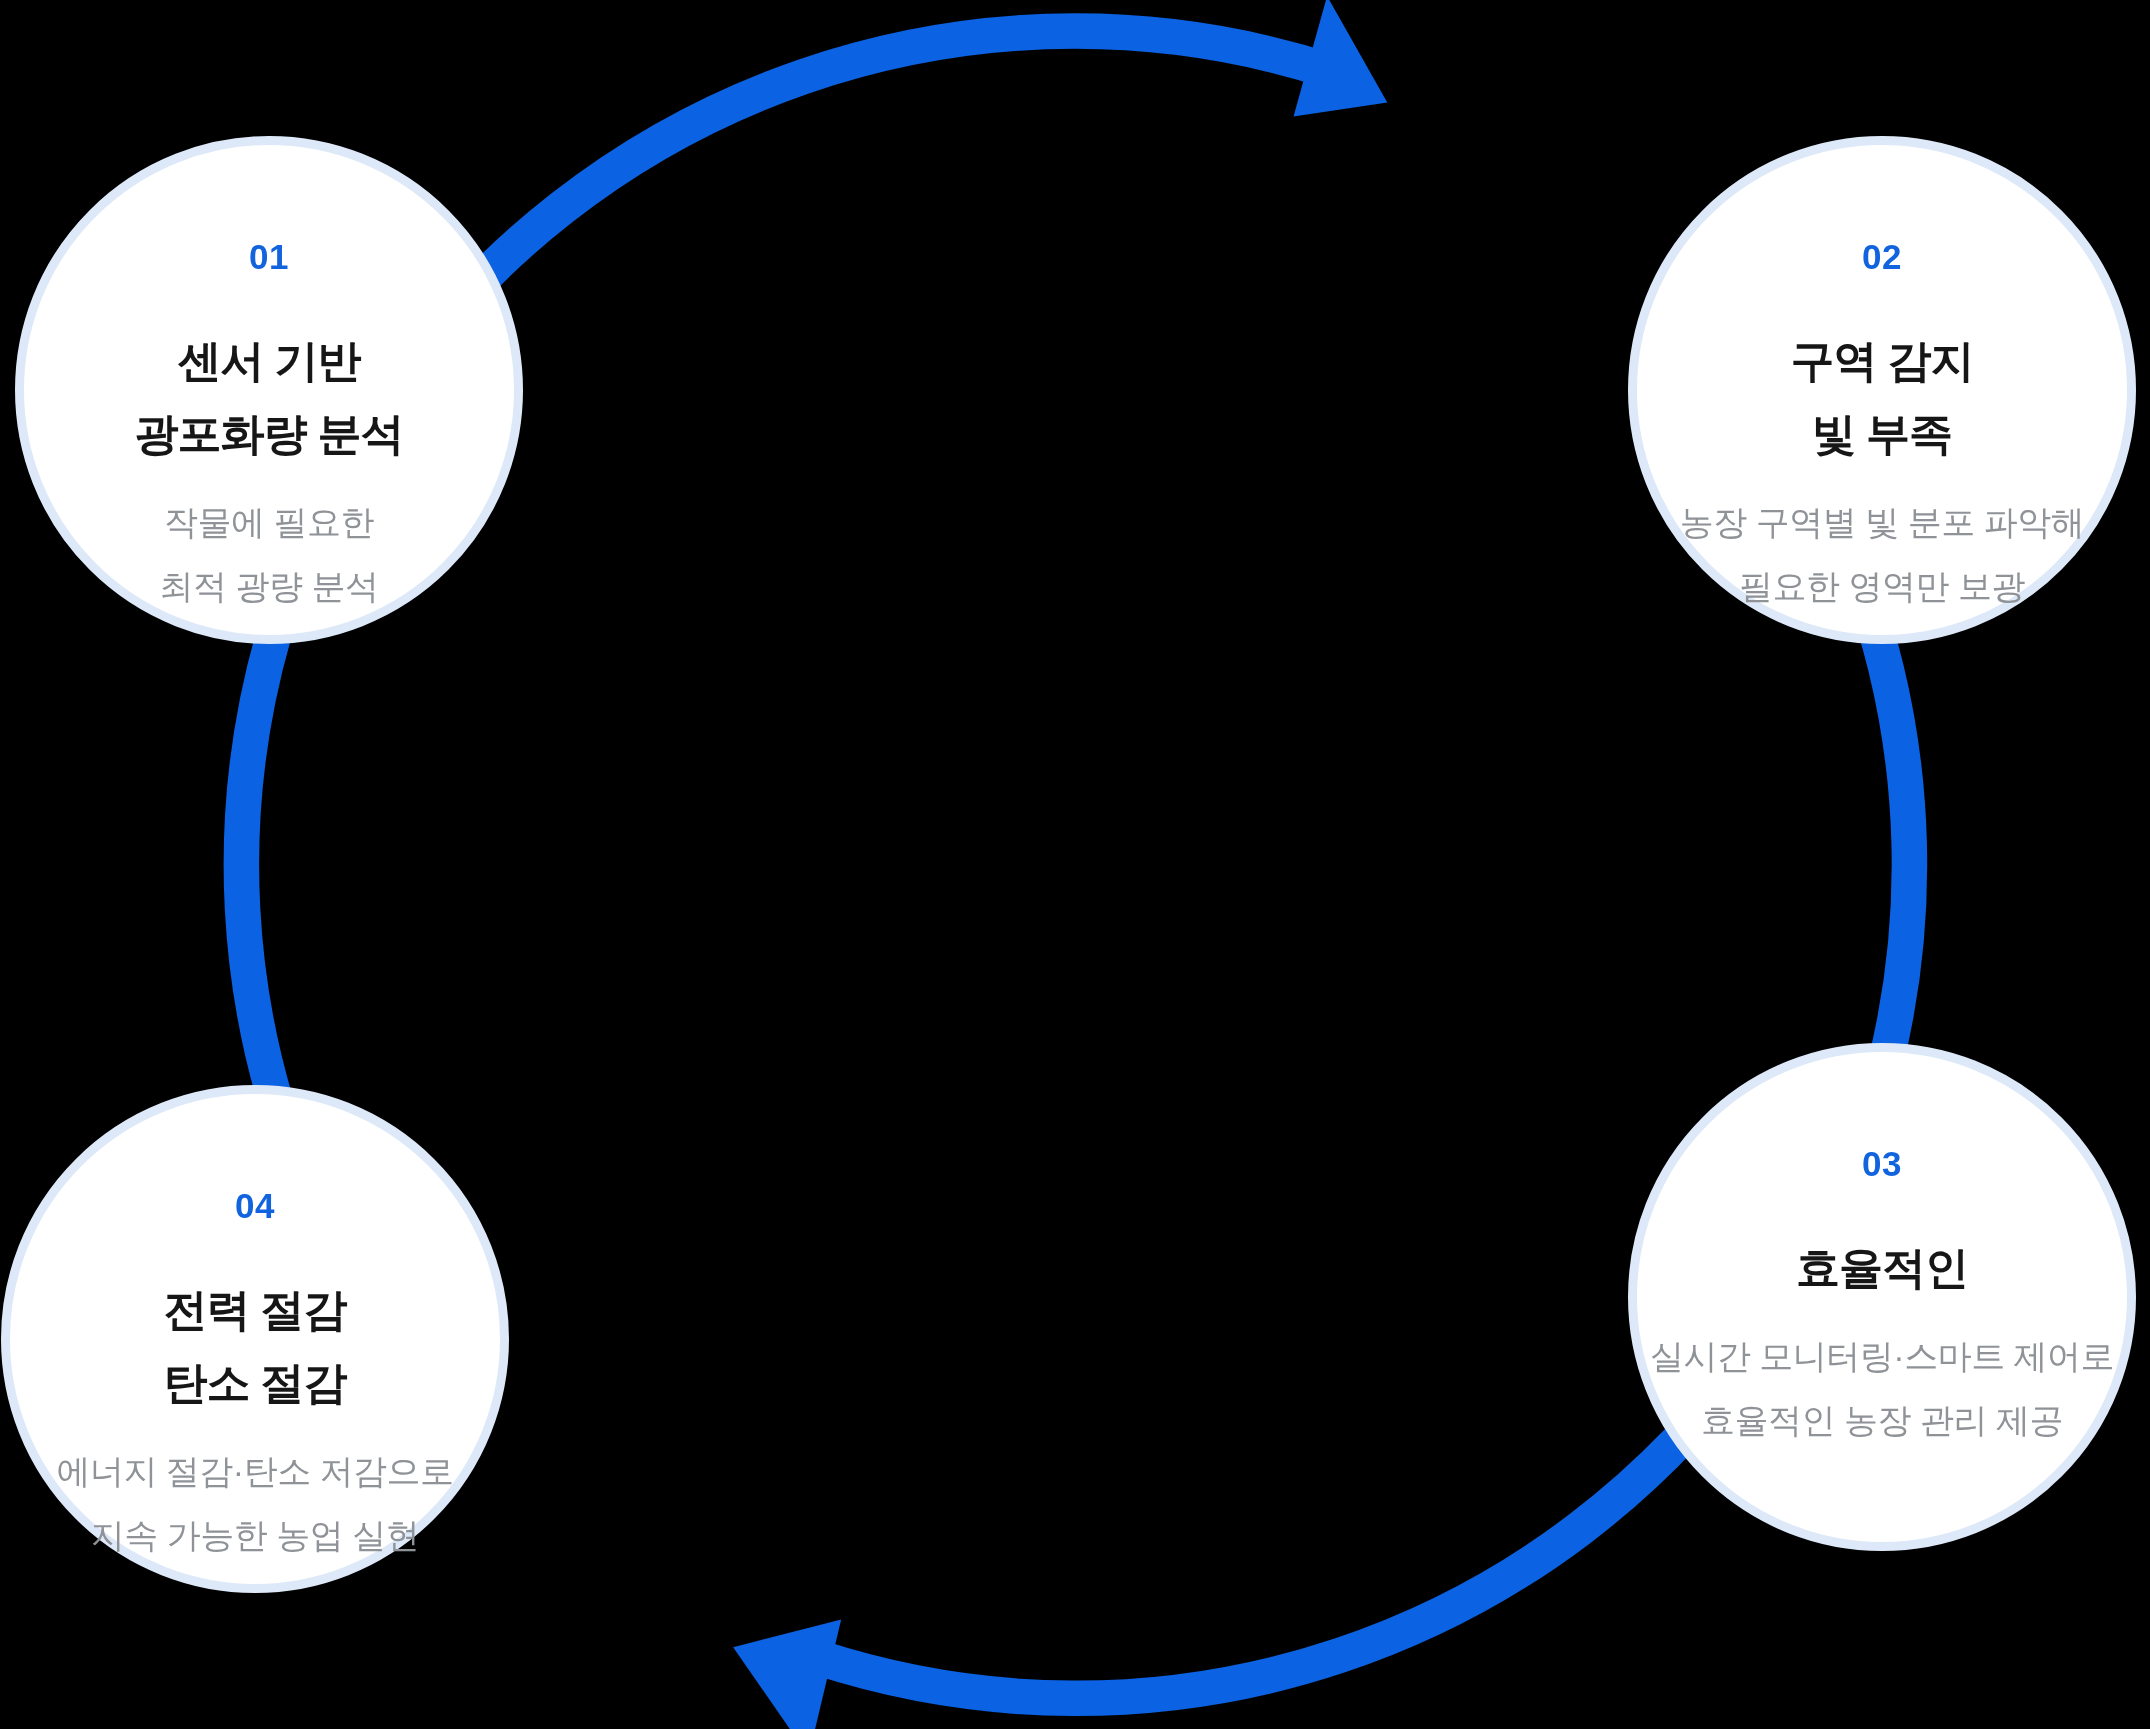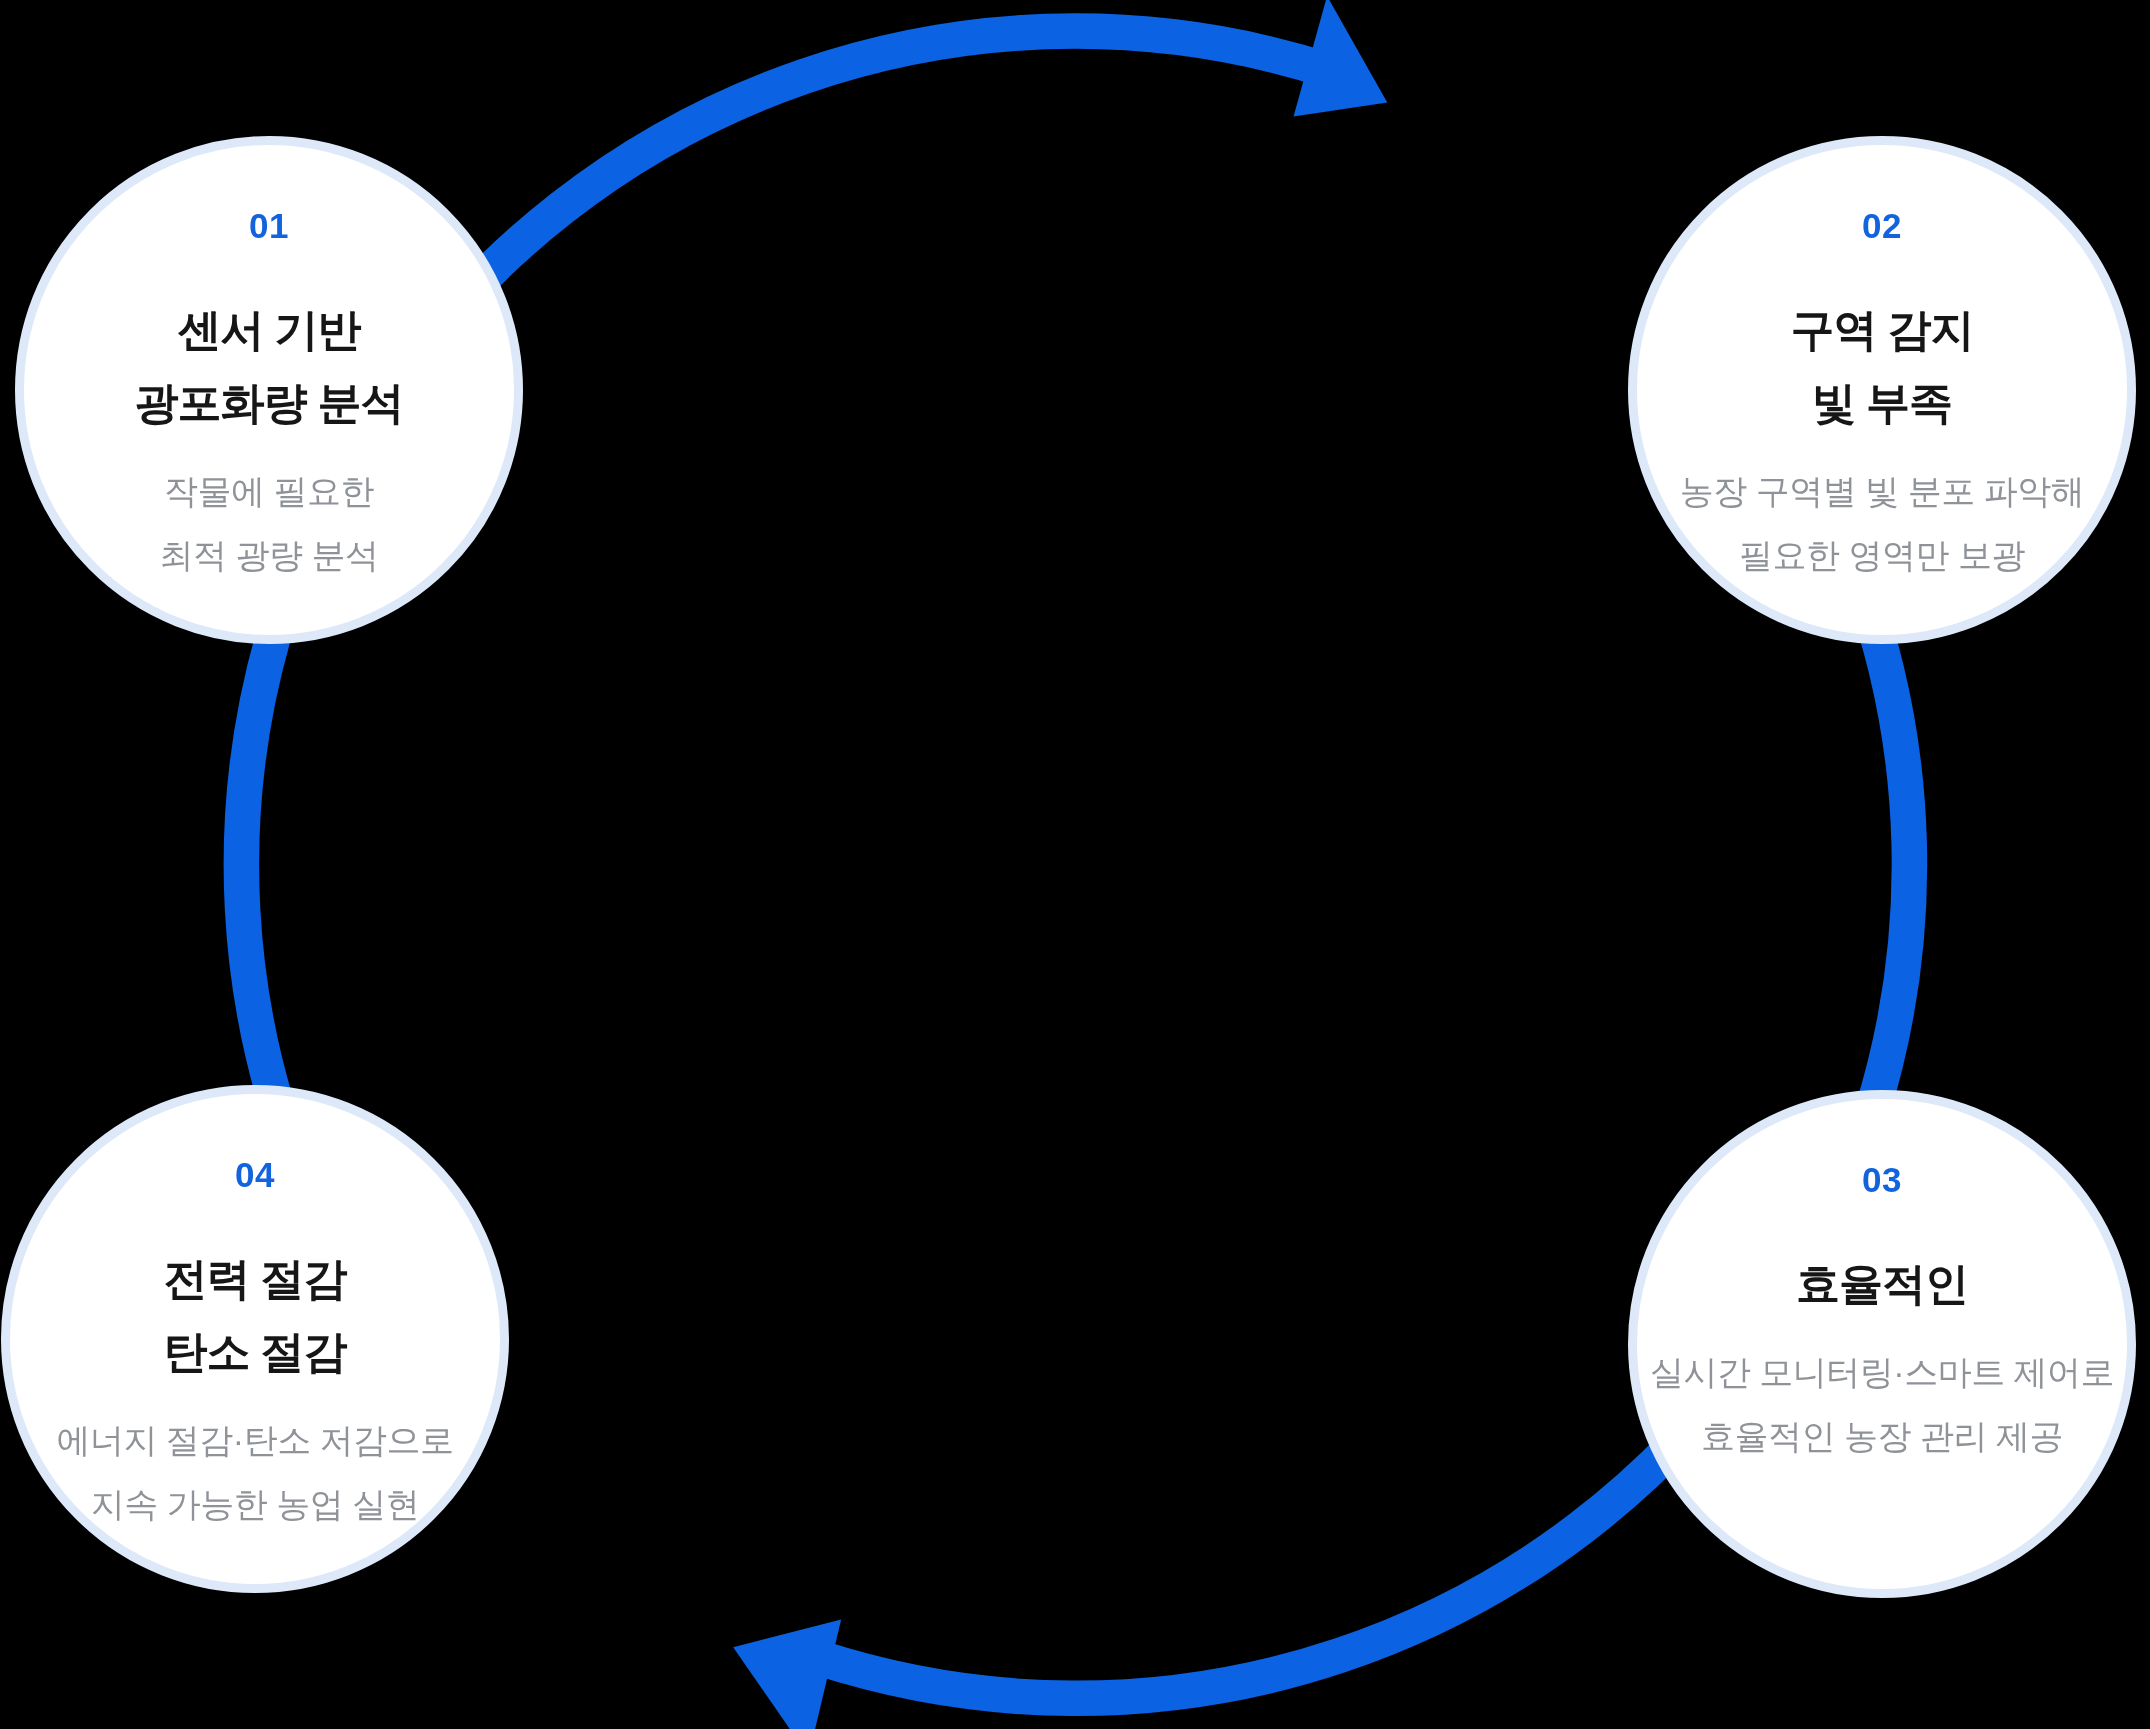--- a/index.html
+++ b/index.html
@@ -37,24 +37,24 @@
   .node {
     position: absolute;
     width: 508px; height: 508px;
     border-radius: 50%;
     background: var(--circle-fill);
     border: 9px solid var(--circle-border);
     text-align: center;
   }
   .node.n1 { left: 15px;   top: 136px; }
   .node.n2 { left: 1628px; top: 136px; }
-  .node.n3 { left: 1628px; top: 1090px; }
+  .node.n3 { left: 1628px; top: 1043px; }
   .node.n4 { left: 1px;   top: 1085px; }
   .node .num {
-    margin-top: 63px;
+    margin-top: 94px;
     font-size: 35px;
     line-height: 35px;
     font-weight: 700;
     color: var(--number-blue);
     letter-spacing: 0.5px;
   }
   .node .title {
     margin-top: 50px;
     font-size: 44px;
     line-height: 73px;

